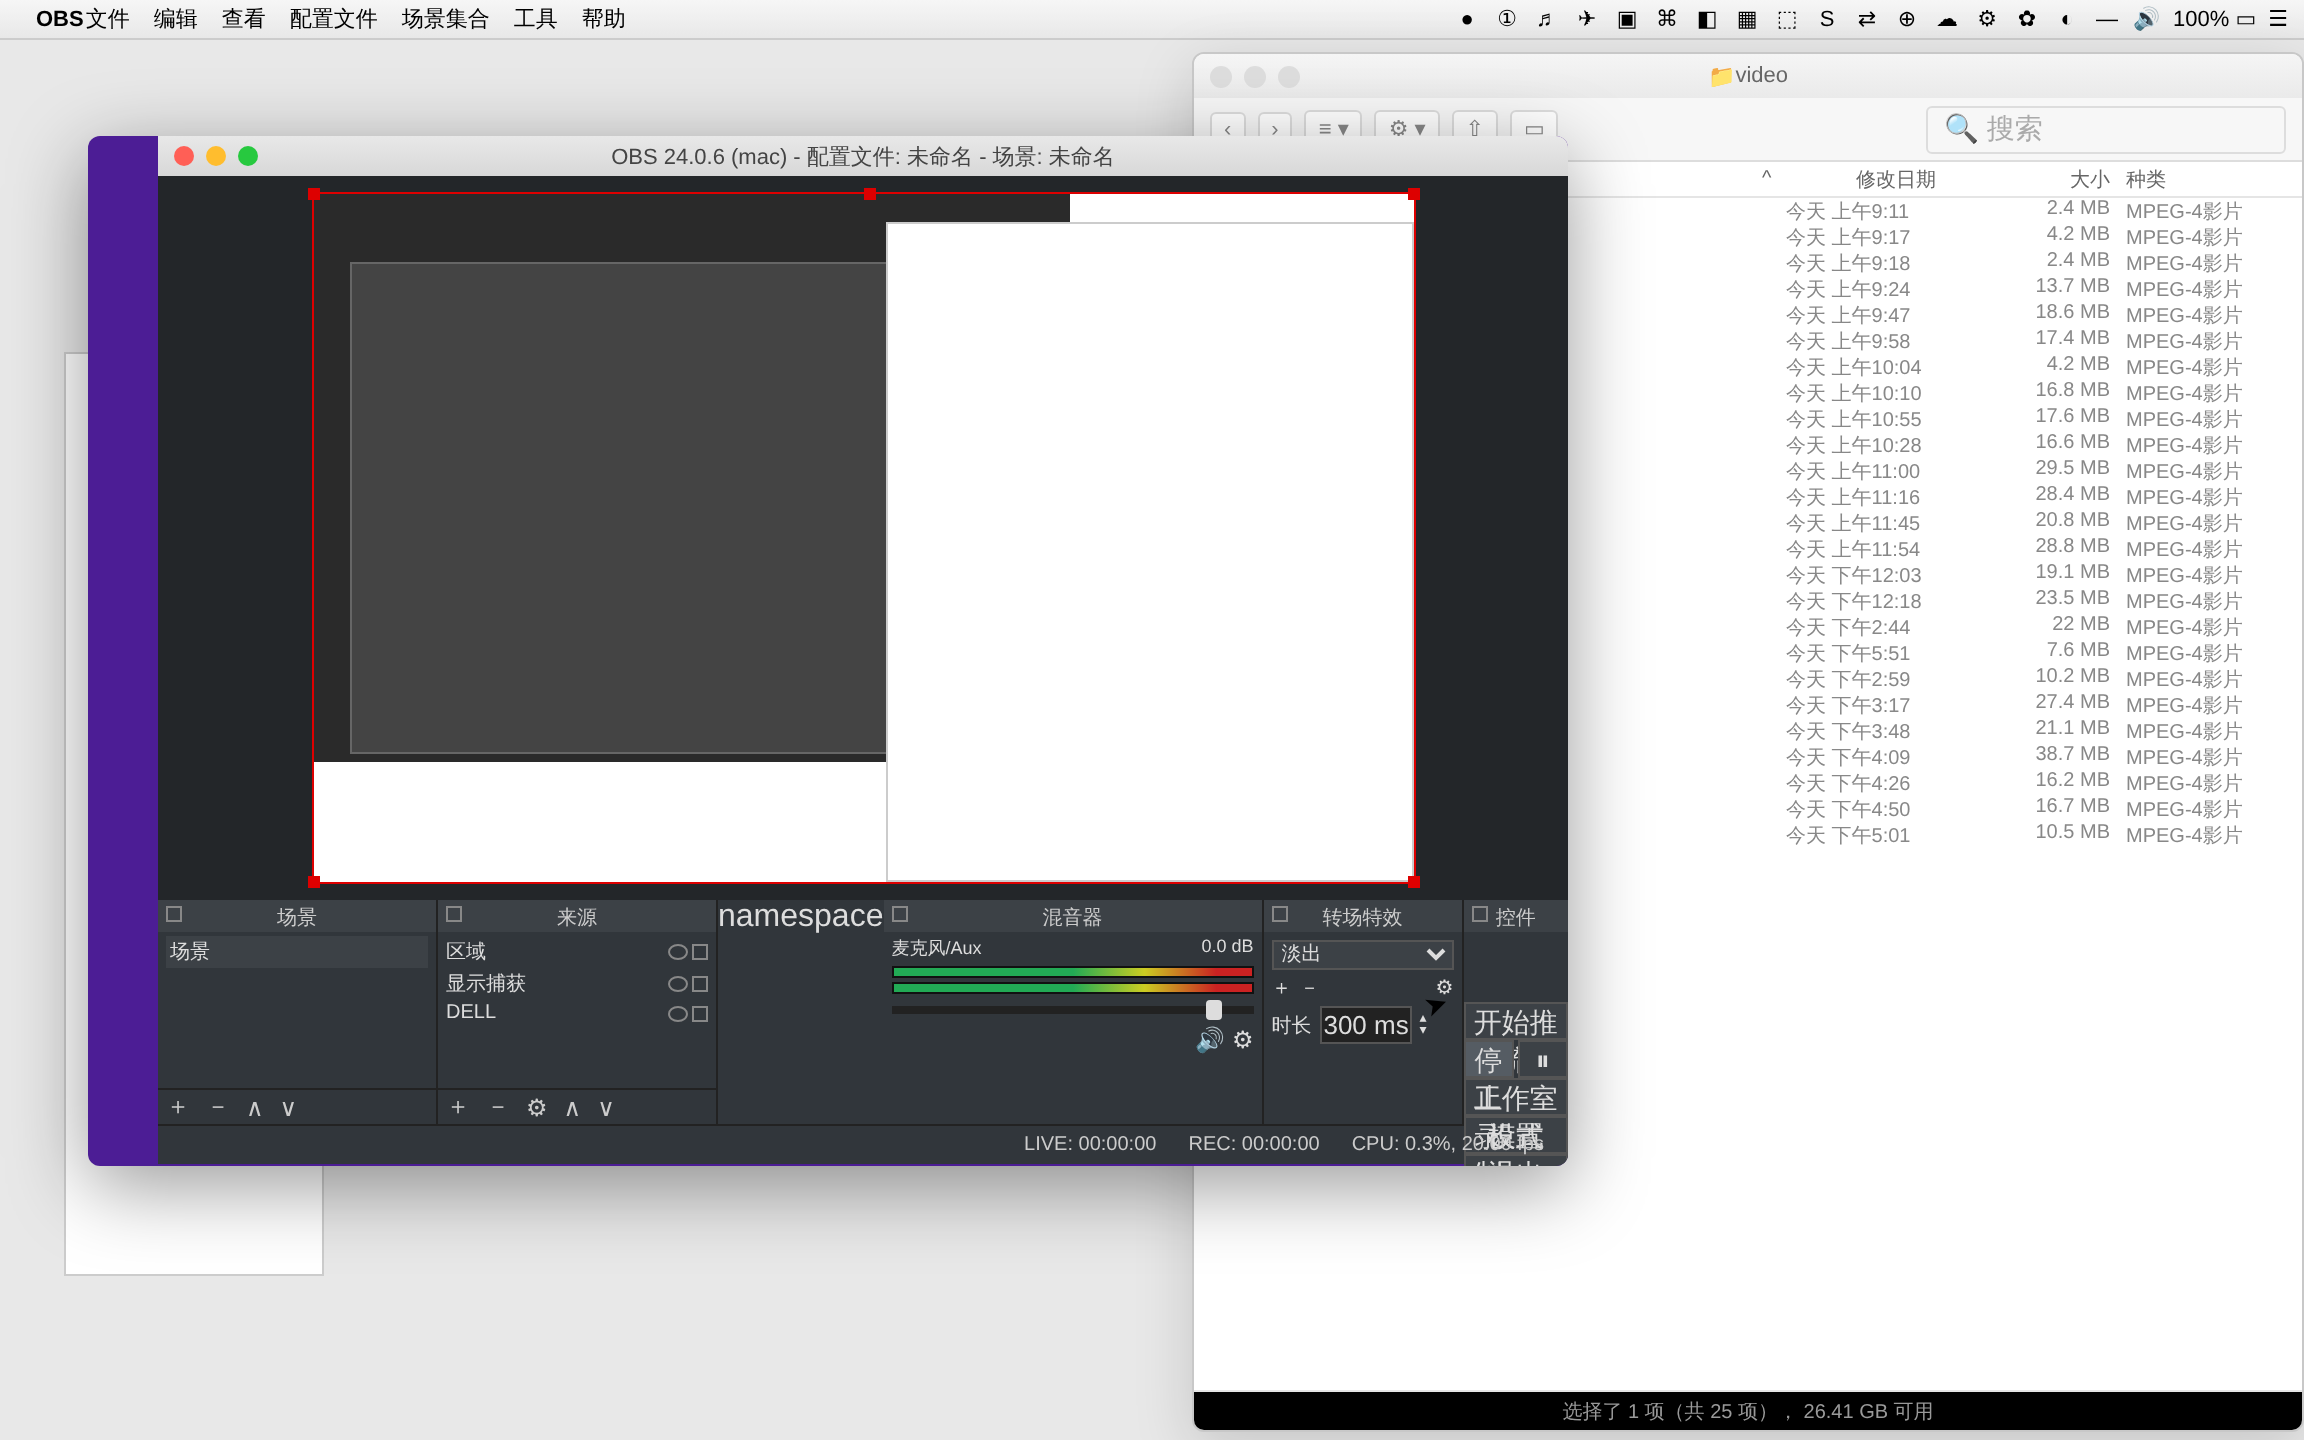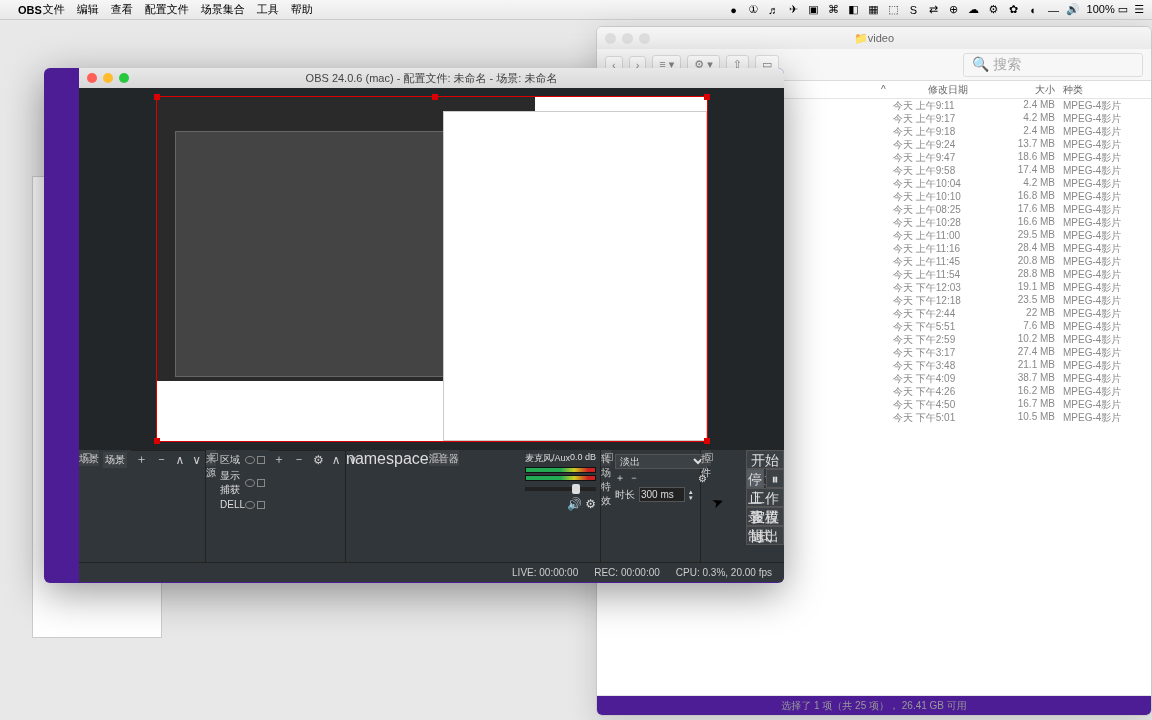--- a/index.html
+++ b/index.html
@@ -26,37 +26,37 @@
 .finder .list-head .c1 { flex: 1; }
 .finder .list-head .c2 { width: 110px; text-align: center; }
 .finder .list-head .c3 { width: 60px; text-align: right; padding-right: 8px; }
 .finder .list-head .c4 { width: 80px; }
 .finder .rows { height: 600px; overflow: hidden; font-size: 10px; color: #444; }
 .finder .row { display: flex; padding: 0 8px; height: 13px; align-items: flex-start; }
 .finder .row .c1 { flex: 1; white-space: nowrap; overflow: hidden; text-overflow: ellipsis; }
 .finder .row .c2 { width: 110px; color: #888; }
 .finder .row .c3 { width: 60px; text-align: right; padding-right: 8px; color: #888; }
 .finder .row .c4 { width: 80px; color: #888; }
-.finder .status { position: absolute; bottom: 0; left: 0; right: 0; height: 20px; border-top: 1px solid #e5e5e5; font-size: 10px; color: #999; display: flex; align-items: center; justify-content: center; background: #4c1d95; }
+.finder .status { position: absolute; bottom: 0; left: 0; right: 0; height: 20px; border-top: 1px solid #e5e5e5; font-size: 10px; color: #999; display: flex; align-items: center; justify-content: center; background: #000000; }
 
 
 .obs { position: absolute; left: 44px; top: 68px; width: 740px; height: 515px; background: #4c1d95; border-radius: 6px; box-shadow: 0 10px 40px rgba(0,0,0,0.4); overflow: hidden; color: #ddd; padding-left: 35px; }
 .obs .titlebar { height: 20px; background: linear-gradient(#e8e8e8,#d8d8d8); display: flex; align-items: center; justify-content: center; font-size: 11px; color: #444; position: relative; }
 .obs .traffic { position: absolute; left: 8px; display: flex; gap: 6px; }
 .obs .traffic span:nth-child(1){ width:10px;height:10px;border-radius:50%;background:#ff5f56;}
 .obs .traffic span:nth-child(2){ width:10px;height:10px;border-radius:50%;background:#ffbd2e;}
 .obs .traffic span:nth-child(3){ width:10px;height:10px;border-radius:50%;background:#27c93f;}
 .obs .preview { height: 362px; background: #232629; display: flex; align-items: center; justify-content: center; position: relative; }
 .obs .canvas { width: 552px; height: 346px; border: 1px solid #d00; position: relative; background: #fff; }
 .obs .canvas .inner-dark { position: absolute; left: 0; top: 0; width: 378px; height: 284px; background: #2a2a2a; }
 .obs .canvas .inner-dark2 { position: absolute; left: 18px; top: 34px; width: 336px; height: 246px; background: #444; border: 1px solid #666; }
 .obs .canvas .inner-white { position: absolute; right: 0; top: 14px; width: 264px; height: 330px; background: #fff; border: 1px solid #ccc; }
 .obs .canvas .handle { position: absolute; width: 6px; height: 6px; background: #d00; }
 .obs .panels { display: flex; height: 112px; background: #31363b; }
-.obs .panel { border-right: 1px solid #222; display: flex; flex-direction: row; justify-content: space-between; }
+.obs .panel { border-right: 1px solid #222; display: flex; flex-direction: column; }
 .obs .panel-head { height: 16px; font-size: 10px; color: #ccc; text-align: center; padding-top: 2px; background: #3c4146; position: relative; }
 .obs .panel-head .dock { position: absolute; left: 4px; top: 3px; width: 8px; height: 8px; border: 1px solid #888; }
 .obs .panel-body { flex: 1; font-size: 10px; padding: 2px 4px; }
 .obs .panel-foot { height: 18px; display: flex; align-items: center; gap: 8px; padding: 0 4px; border-top: 1px solid #222; font-size: 12px; color: #ccc; }
 .obs .scenes { width: 140px; } .obs .sources { width: 140px; } .obs .mixer { width: 190px; } .obs .trans { width: 100px; } .obs .ctrls { flex: 1; gap: 35px; }
 .obs .src-row { display: flex; align-items: center; justify-content: space-between; padding: 1px 0; }
 .obs .src-row .ic { display: flex; gap: 2px; }
 .obs .eye { width: 10px; height: 8px; border: 1px solid #888; border-radius: 50%; }
 .obs .lock { width: 8px; height: 8px; border: 1px solid #888; }
 .obs .mixer-body { padding: 2px 4px; font-size: 9px; }
@@ -188,21 +188,21 @@
         <span class="c4">MPEG-4影片</span>
       </div>
       <div class="row">
         <span class="c1">逻辑.mp4</span>
         <span class="c2">今天 上午10:10</span>
         <span class="c3">16.8 MB</span>
         <span class="c4">MPEG-4影片</span>
       </div>
       <div class="row">
         <span class="c1">4</span>
-        <span class="c2">今天 上午08:25</span>
+        <span class="c2">今天 上午10:55</span>
         <span class="c3">17.6 MB</span>
         <span class="c4">MPEG-4影片</span>
       </div>
       <div class="row">
         <span class="c1"></span>
         <span class="c2">今天 上午10:28</span>
         <span class="c3">16.6 MB</span>
         <span class="c4">MPEG-4影片</span>
       </div>
       <div class="row">
@@ -391,21 +391,21 @@
             <select><option>淡出</option></select>
           </div>
         <div class="tb">
           <span>＋</span>
           <span>－</span>
           <span style="flex:1"></span>
           <span>⚙</span>
         </div>
         <div class="tb">
           <span>时长</span>
-          <input style="width: 46px; font-size: 10px; background: rgb(34, 34, 34); color: rgb(221, 221, 221); border: 1px solid rgb(85, 85, 85); padding: 1px;" value="300 ms">
+          <input style="width: 46px; font-size: 13px; background: rgb(34, 34, 34); color: rgb(221, 221, 221); border: 1px solid rgb(85, 85, 85); padding: 1px;" value="300 ms">
           <div class="spinner">
               <span>▴</span>
               <span>▾</span>
             </div>
         </div>
       </div>
     </div>
     <div class="panel ctrls" style="border-right:none">
       <div class="panel-head"><span class="dock"></span><span>控件</span></div>
       <div class="panel-body" style="padding:0">

